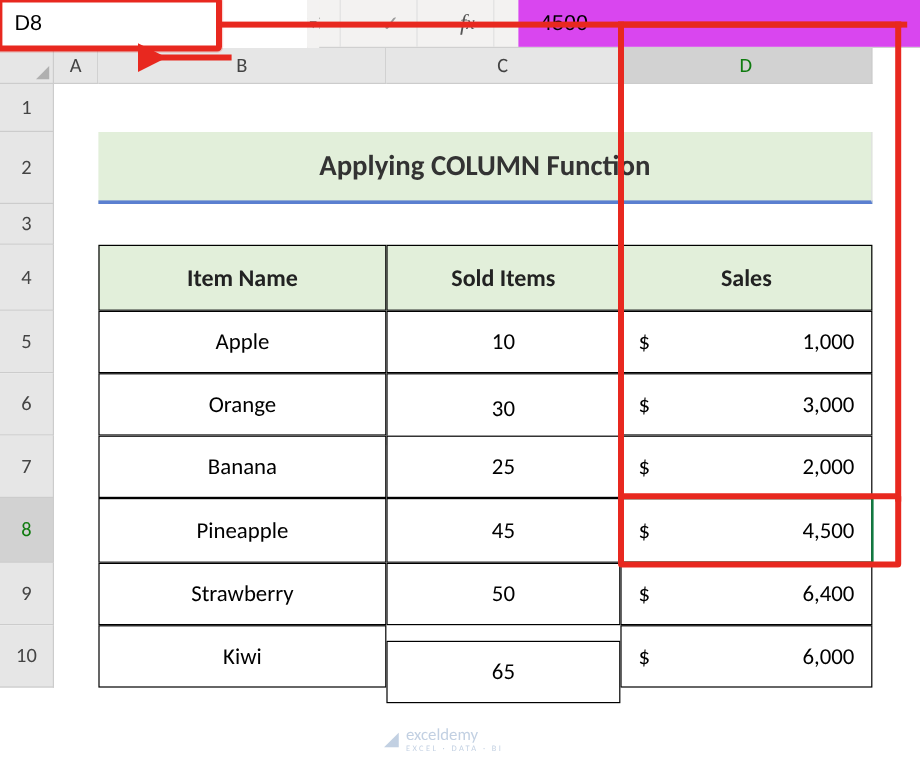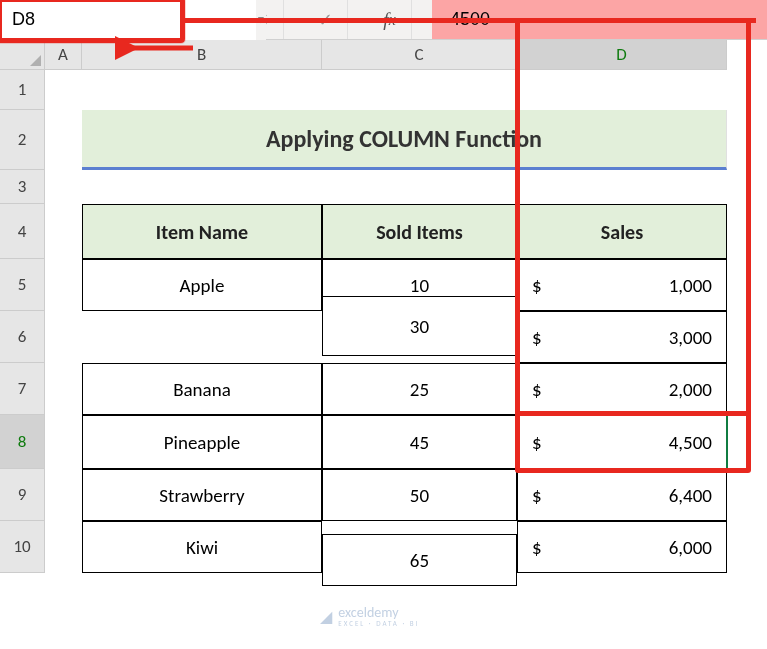--- a/index.html
+++ b/index.html
@@ -70,21 +70,21 @@
       color: #555;
       font-size: 19px;
     }
     .formula-input {
       flex: 1;
       height: 100%;
       padding: 0 18px;
       font-size: 18px;
       border: none;
       outline: none;
-      background: #fca5a5;
+      background: #d946ef;
     }
     .corner {
       width: 45px;
       height: 30px;
       background: #e6e6e6;
       border-right: 1px solid #ccc;
       border-bottom: 1px solid #ccc;
       position: relative;
     }
     .corner::after {
@@ -274,21 +274,22 @@
       <div class="cell th-cell" style="left:472px;top:134px;width:210px;height:55px">Sales</div>
       <div class="cell th-cell" style="left:277px;top:134px;width:195px;height:55px">Sold Items</div>
 
       <div class="cell td-cell" style="left:37px;top:189px;width:240px;height:52px">Apple</div>
       <div class="cell td-cell" style="left:277px;top:189px;width:195px;height:52px">10</div>
       <div class="cell td-sales" style="left:472px;top:189px;width:210px;height:52px">
           <span>$</span>
           <span>1,000</span>
         </div>
 
-      <div class="cell td-cell" style="left:277px;top:226px;width:195px;height:60px">30</div>
+      <div class="cell td-cell" style="left:37px;top:241px;width:240px;height:52px">Orange</div>
+      <div class="cell td-cell" style="left:277px;top:241px;width:195px;height:60px">30</div>
       <div class="cell td-sales" style="left:472px;top:241px;width:210px;height:52px">
           <span>$</span>
           <span>3,000</span>
         </div>
 
       <div class="cell td-cell" style="left:37px;top:293px;width:240px;height:52px">Banana</div>
       <div class="cell td-cell" style="left:277px;top:293px;width:195px;height:52px">25</div>
       <div class="cell td-sales" style="left:472px;top:293px;width:210px;height:52px">
           <span>$</span>
           <span>2,000</span>

